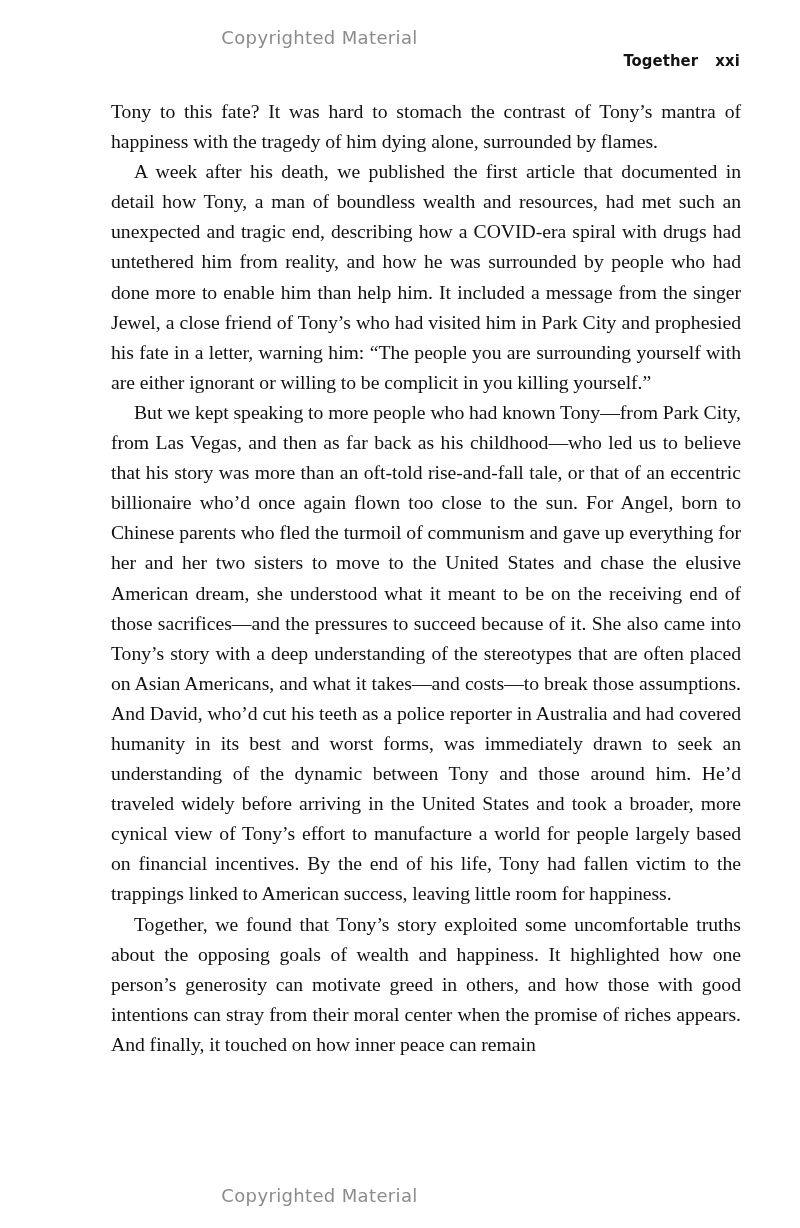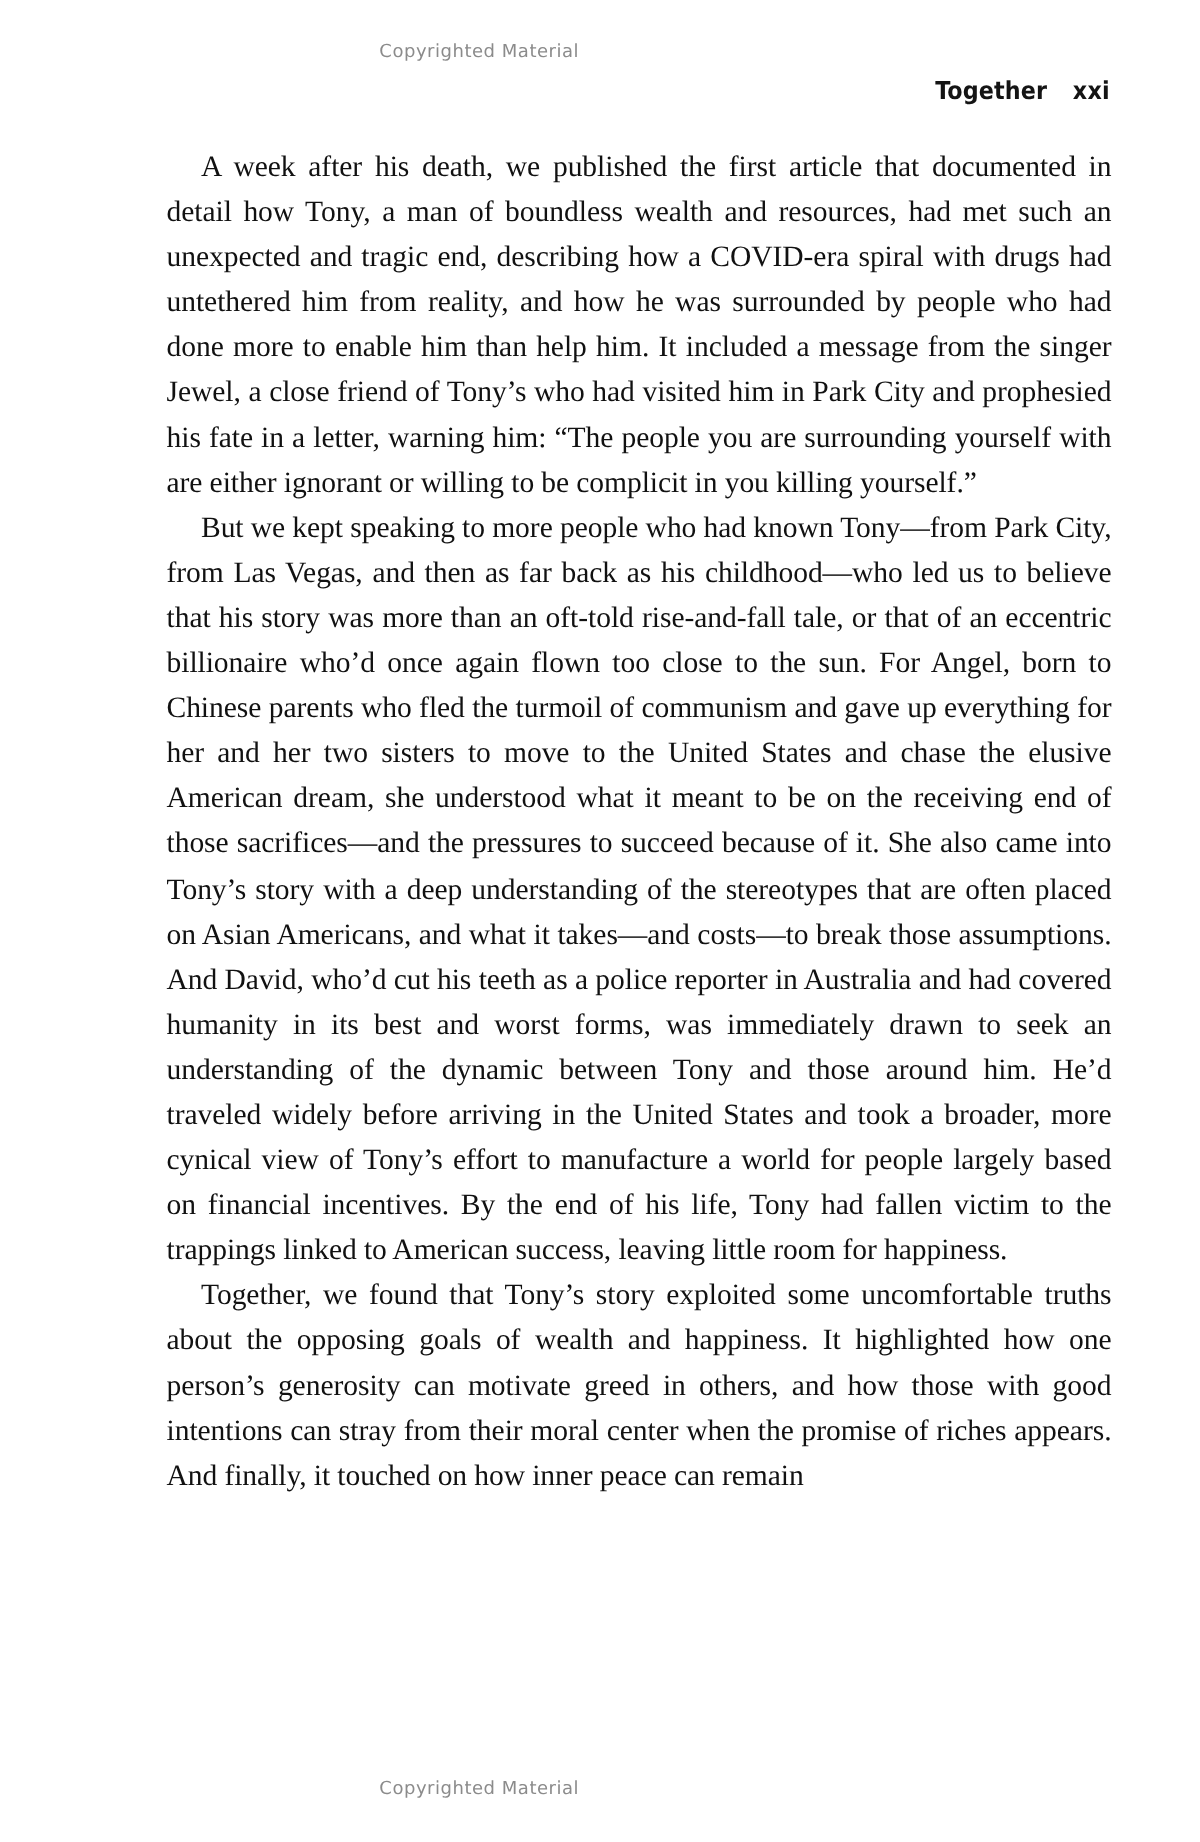--- a/index.html
+++ b/index.html
@@ -24,21 +24,21 @@
     box-sizing: border-box;
   }
 
   
   .watermark {
     position: absolute;
     left: 0;
     width: 639px;
     text-align: center;
     font-family: "DejaVu Sans", "Liberation Sans", sans-serif;
-    font-size: 12px;
+    font-size: 18px;
     letter-spacing: 0.35px;
     color: #8b8b8b;
     user-select: none;
   }
   .watermark-top { top: 27px; }
   .watermark-bottom { top: 1185px; }
 
   
   .running-head {
     position: absolute;
@@ -97,20 +97,21 @@
 <div class="page">
 
   <div class="watermark watermark-top">Copyrighted Material</div>
 
   <div class="running-head">
     <span class="rh-title">Together</span>
     <span class="rh-folio">xxi</span>
   </div>
 
   <div class="textblock">
+    <p class="first">Tony to this fate? It was hard to stomach the contrast of Tony’s mantra of happiness with the tragedy of him dying alone, surrounded by flames.</p>
     <p class="indent">A week after his death, we published the first article that documented in detail how Tony, a man of boundless wealth and resources, had met such an unexpected and tragic end, describing how a COVID-era spiral with drugs had untethered him from reality, and how he was surrounded by people who had done more to enable him than help him. It included a message from the singer Jewel, a close friend of Tony’s who had visited him in Park City and prophesied his fate in a letter, warning him: “The people you are surrounding yourself with are either ignorant or willing to be complicit in you killing yourself.”</p>
     <p class="indent">But we kept speaking to more people who had known Tony—from Park City, from Las Vegas, and then as far back as his childhood—who led us to believe that his story was more than an oft-told rise-and-fall tale, or that of an eccentric billionaire who’d once again flown too close to the sun. For Angel, born to Chinese parents who fled the turmoil of communism and gave up everything for her and her two sisters to move to the United States and chase the elusive American dream, she understood what it meant to be on the receiving end of those sacrifices—and the pressures to succeed because of it. She also came into Tony’s story with a deep understanding of the stereotypes that are often placed on Asian Americans, and what it takes—and costs—to break those assumptions. And David, who’d cut his teeth as a police reporter in Australia and had covered humanity in its best and worst forms, was immediately drawn to seek an understanding of the dynamic between Tony and those around him. He’d traveled widely before arriving in the United States and took a broader, more cynical view of Tony’s effort to manufacture a world for people largely based on financial incentives. By the end of his life, Tony had fallen victim to the trappings linked to American success, leaving little room for happiness.</p>
     <p class="indent last-visible">Together, we found that Tony’s story exploited some uncomfortable truths about the opposing goals of wealth and happiness. It highlighted how one person’s generosity can motivate greed in others, and how those with good intentions can stray from their moral center when the promise of riches appears. And finally, it touched on how inner peace can remain</p>
   </div>
 
   <div class="watermark watermark-bottom">Copyrighted Material</div>
 
 </div>
 
 </body></html>

